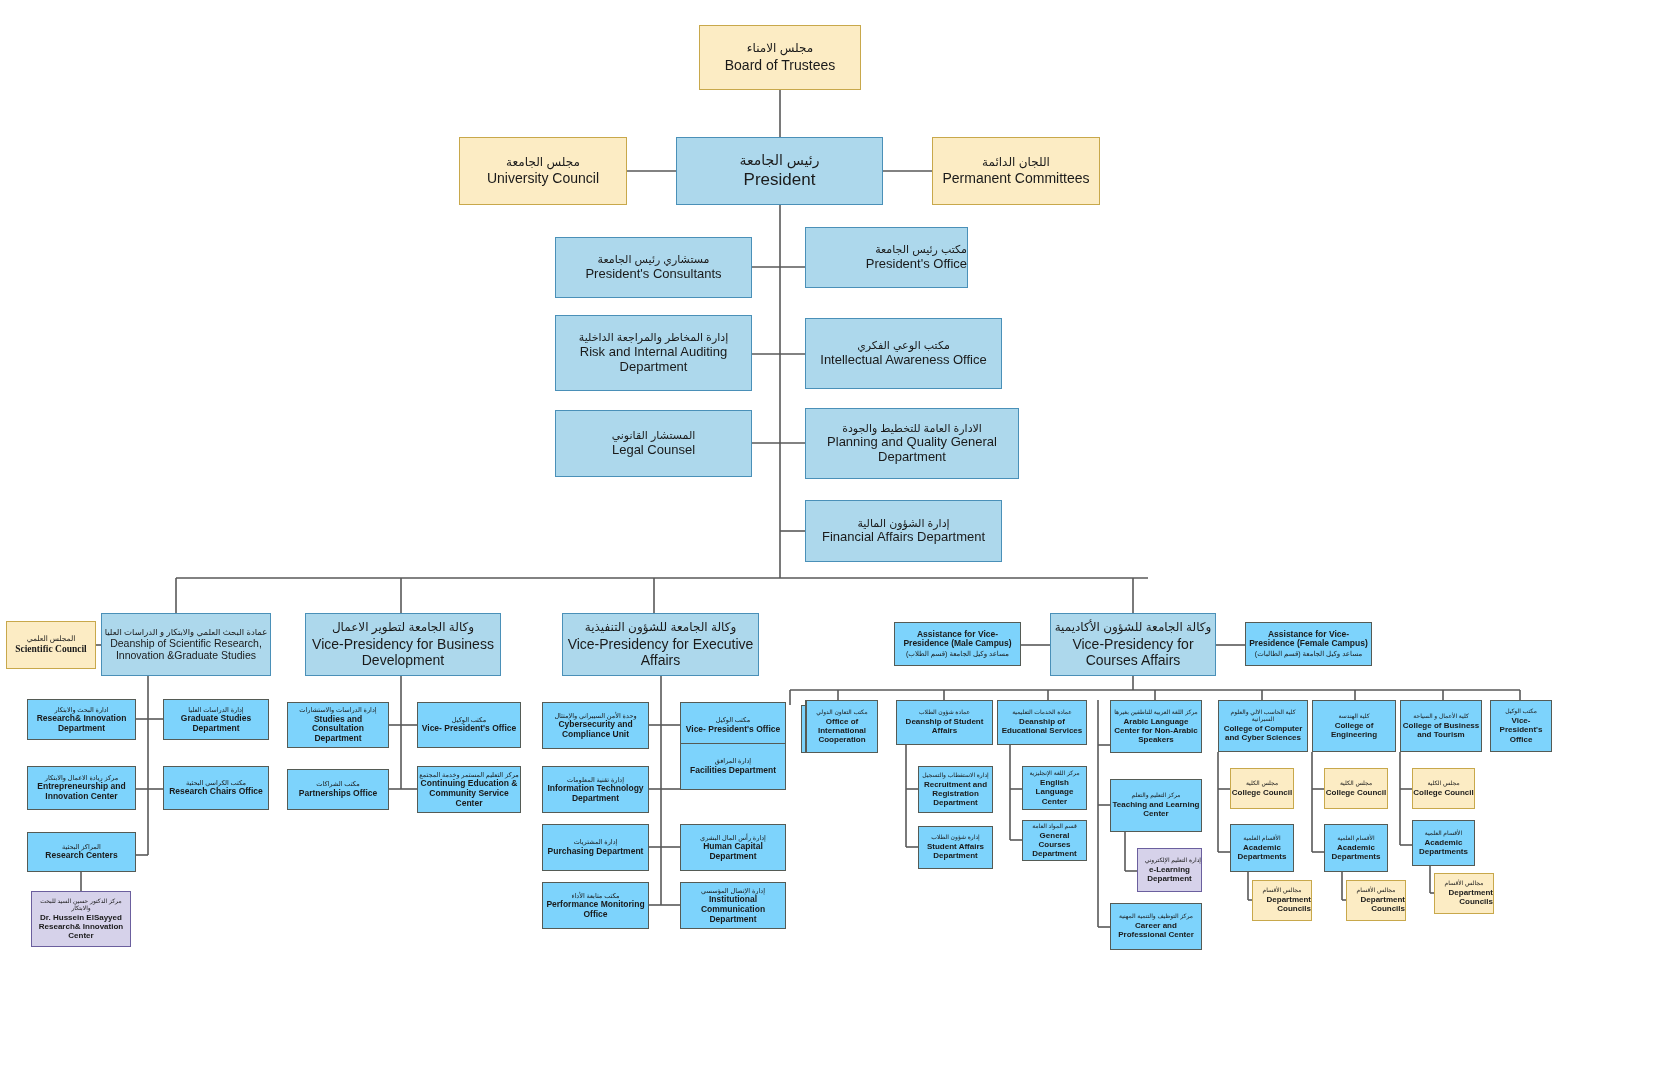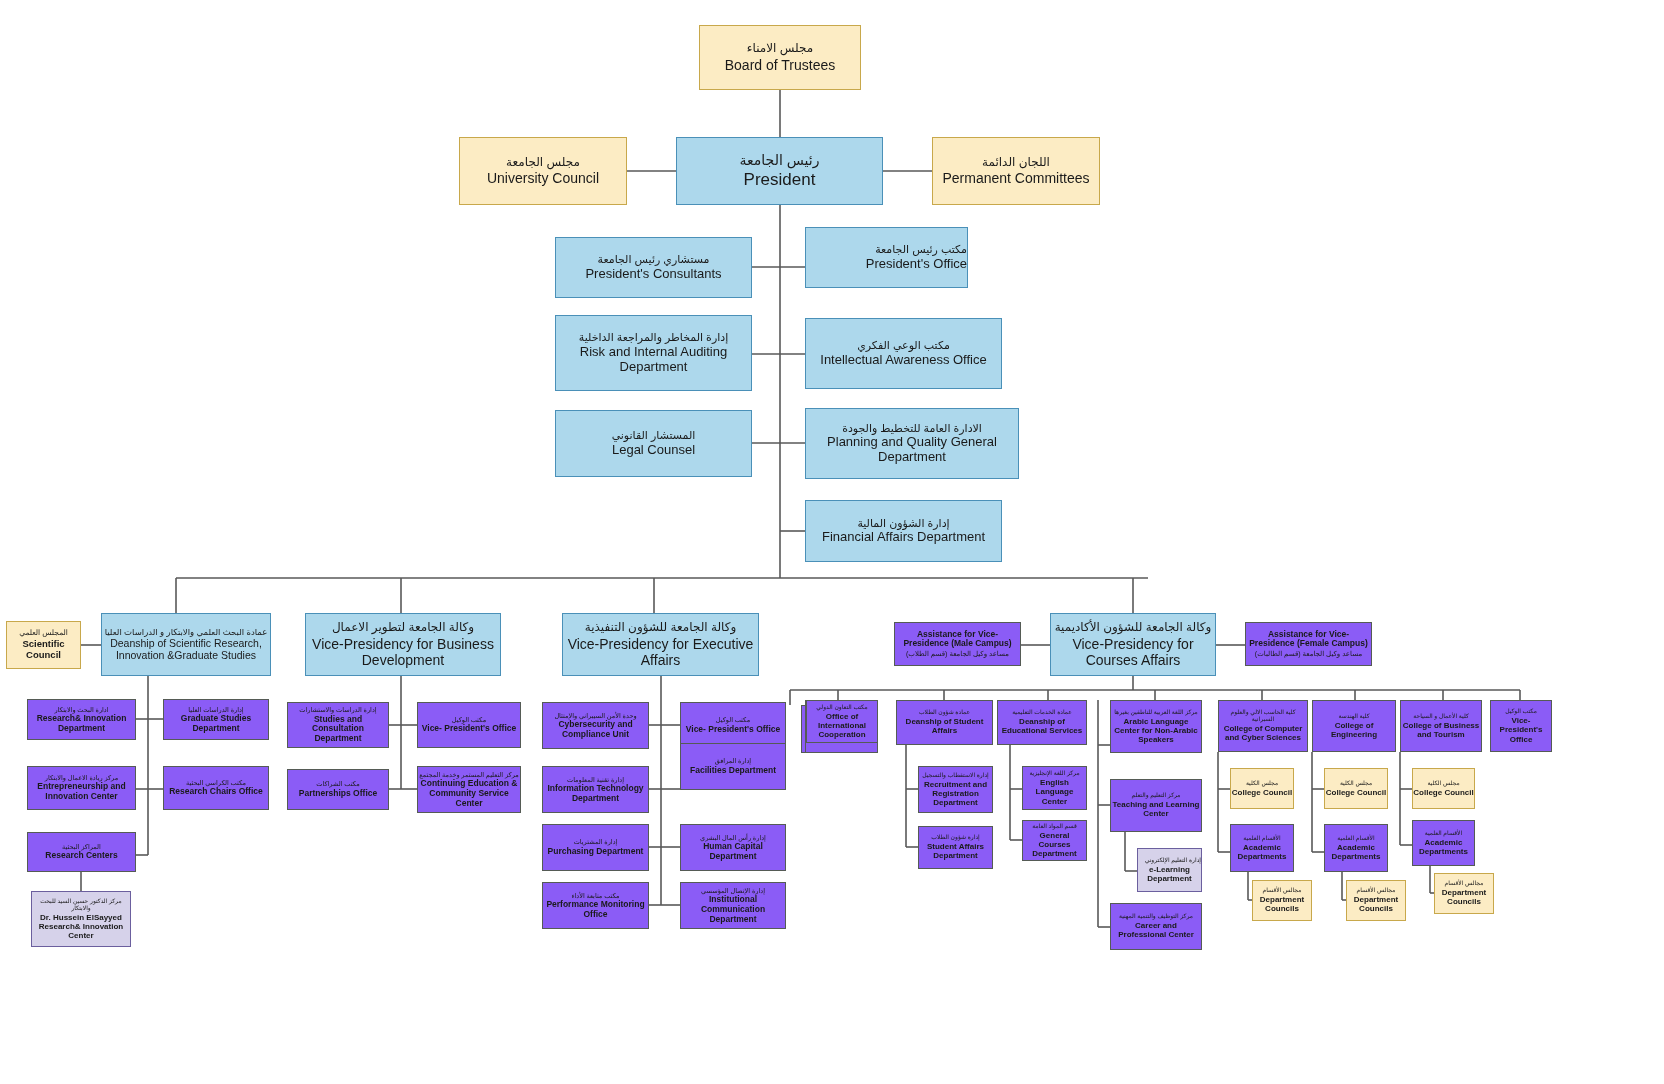--- a/index.html
+++ b/index.html
@@ -30,22 +30,22 @@
   .node .ar{
     display:block;
     direction:rtl;
     unicode-bidi:embed;
     font-weight:400;
   }
   .node .en{display:block;}
 
   
   .blue{background:#add8ec;border:1px solid #4a90b8;}
-  .cream{background:#fcecc4;border:1px solid #c8a84b;}
-  .green{background:#8b5cf6;border:1px solid #555b55;}
+  .cream{background:#fcecc4;border:1px solid #c8a84b;text-align:right;}
+  .green{background:#7dd3fc;border:1px solid #555b55;}
   .purple{background:#d6d2ea;border:1px solid #6b5f9e;align-items:flex-end;}
 
   
   .t-xl .ar{font-size:14px;margin-bottom:2px;}
   .t-xl .en{font-size:17px;font-weight:400;}
   .t-lg .ar{font-size:12px;margin-bottom:1px;}
   .t-lg .en{font-size:14px;font-weight:400;}
   .t-md .ar{font-size:11px;margin-bottom:1px;}
   .t-md .en{font-size:13px;font-weight:400;}
   .t-sm .ar{font-size:7.5px;margin-bottom:1px;}
@@ -201,21 +201,21 @@
   </div>
   <div class="node blue t-md" style="left:805px;top:408px;width:214px;height:71px;">
     <span class="ar">الادارة العامة للتخطيط والجودة</span>
     <span class="en">Planning and Quality General Department</span>
   </div>
   <div class="node blue t-md" style="left:805px;top:500px;width:197px;height:62px;">
     <span class="ar">إدارة الشؤون المالية</span>
     <span class="en">Financial Affairs Department</span>
   </div>
 
-  <div class="node cream t-sm" style="left:6px;top:621px;width:75px;height:48px;">
+  <div class="node cream t-sm" style="left:6px;top:621px;width:90px;height:48px;font-family:Liberation Serif, serif;">
     <span class="ar">المجلس العلمي</span>
     <span class="en">Scientific Council</span>
   </div>
 
   <div class="node blue" style="left:101px;top:613px;width:170px;height:63px;">
     <span class="ar" style="font-size:8.5px;">عمادة البحث العلمي والابتكار و الدراسات العليا</span>
     <span class="en" style="font-size:10.5px;">Deanship of Scientific Research, Innovation &amp;Graduate Studies</span>
   </div>
 
   <div class="node blue t-lg" style="left:305px;top:613px;width:196px;height:63px;">
@@ -317,21 +317,21 @@
     <span class="ar">إدارة الإتصال المؤسسي</span>
     <span class="en">Institutional Communication Department</span>
   </div>
 
   <div class="node green t-tiny" style="left:801px;top:705px;width:76px;height:48px;">
     <span class="ar">مكتب الوكيل</span>
     <span class="en">Vice- President's Office</span>
   </div>
   <div class="node green t-tiny" style="left:805px;top:700px;width:73px;height:53px;" hidden=""></div>
 
-  <div class="node green t-tiny" style="left:806px;top:700px;width:72px;height:43px;">
+  <div class="node green t-tiny" style="left:806px;top:700px;width:72px;height:53px;">
     <span class="ar">مكتب التعاون الدولي</span>
     <span class="en">Office of International Cooperation</span>
   </div>
 
   <div class="node green t-tiny" style="left:896px;top:700px;width:97px;height:45px;">
     <span class="ar">عمادة شؤون الطلاب</span>
     <span class="en">Deanship of Student Affairs</span>
   </div>
   <div class="node green t-tiny" style="left:918px;top:766px;width:75px;height:47px;">
     <span class="ar">إدارة الاستقطاب والتسجيل</span>

